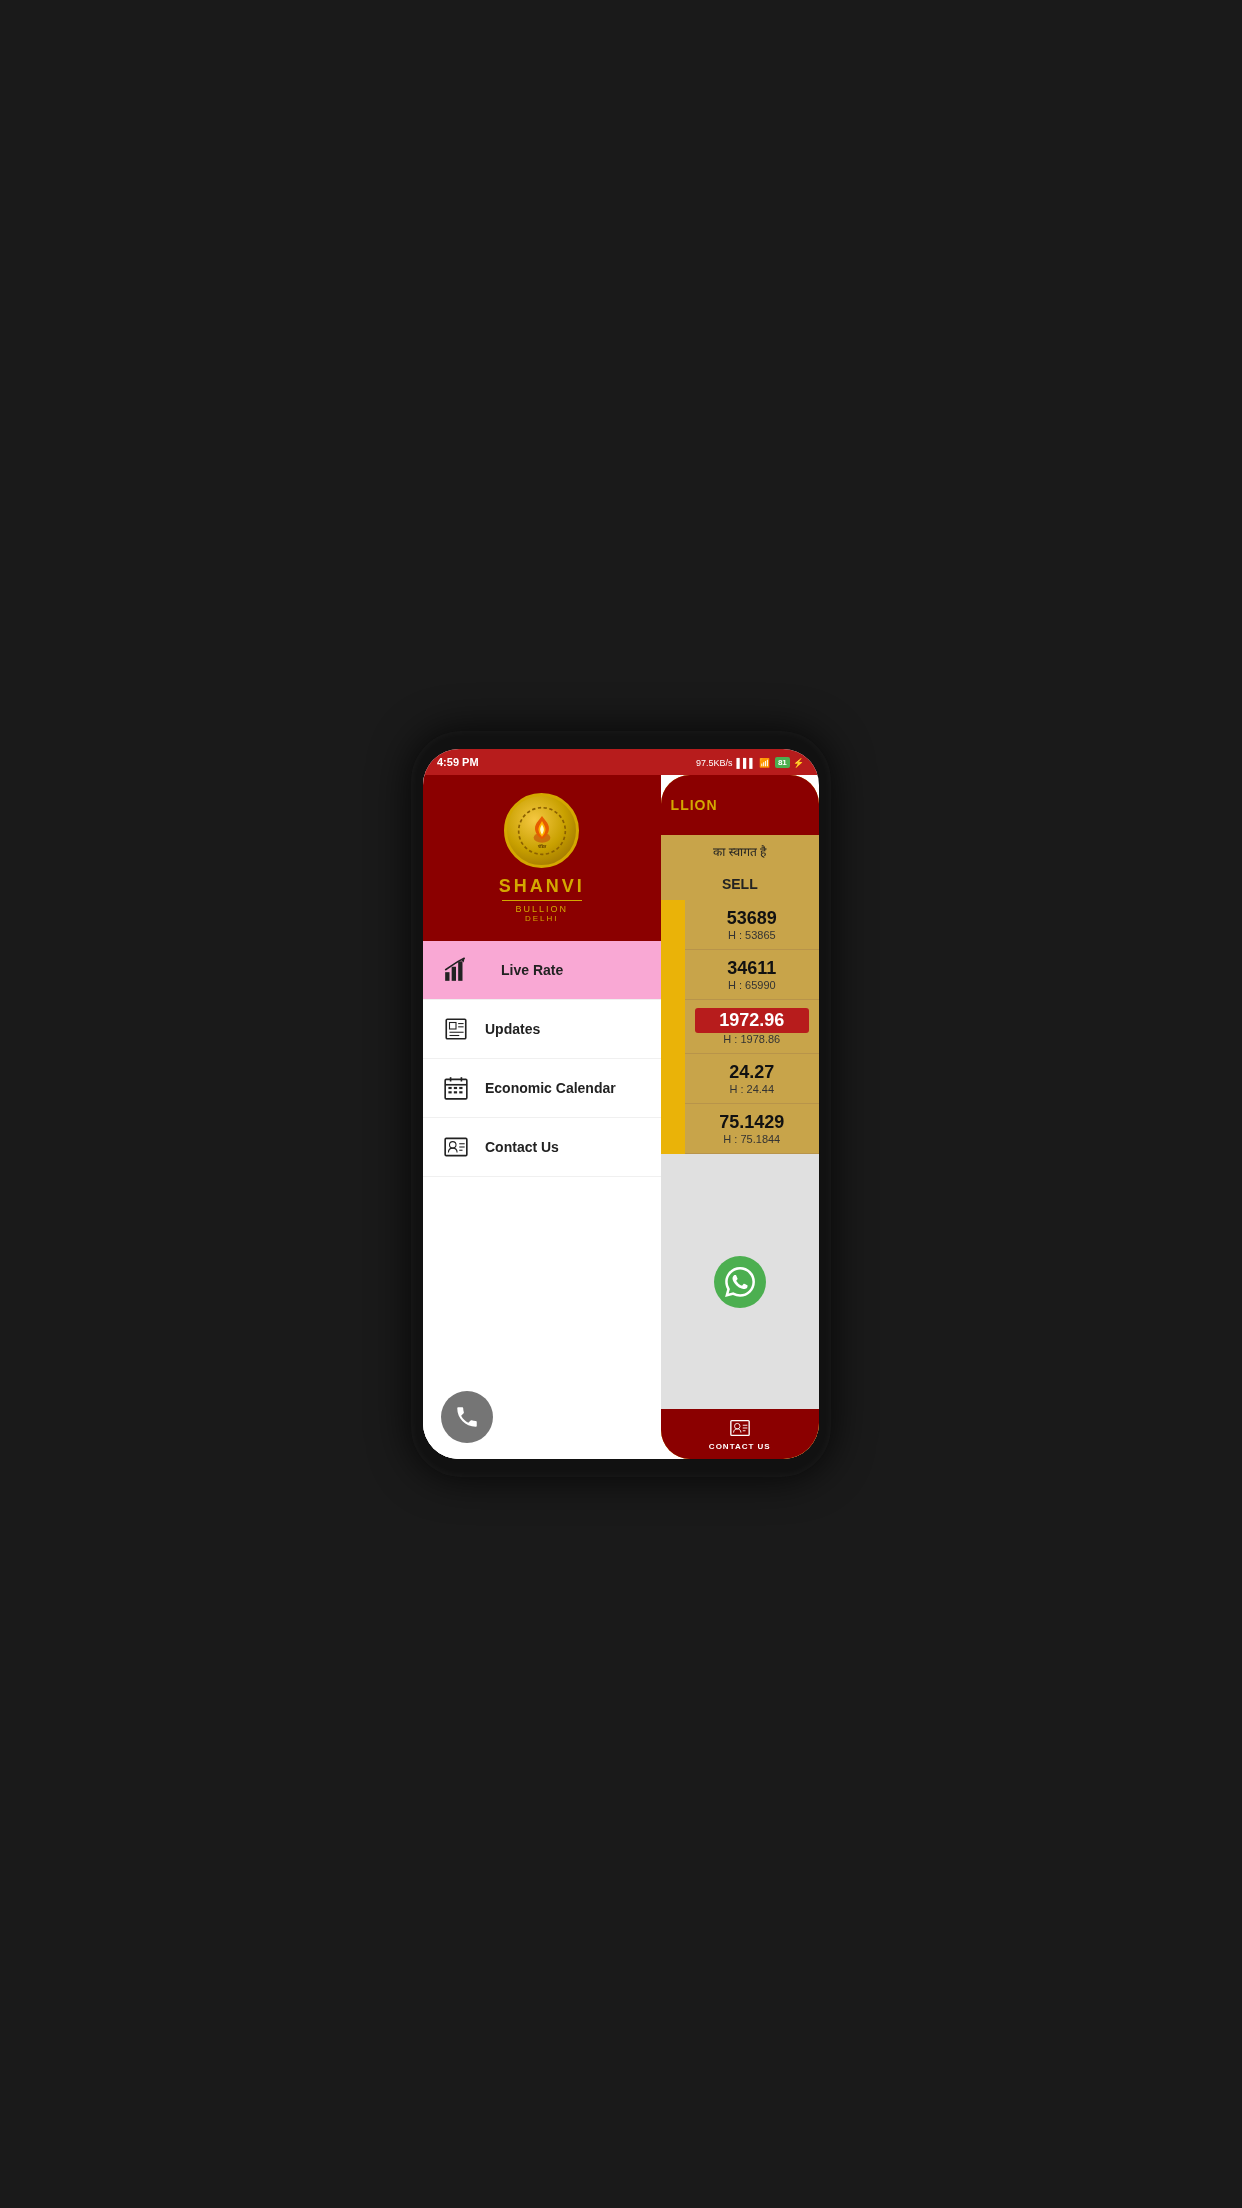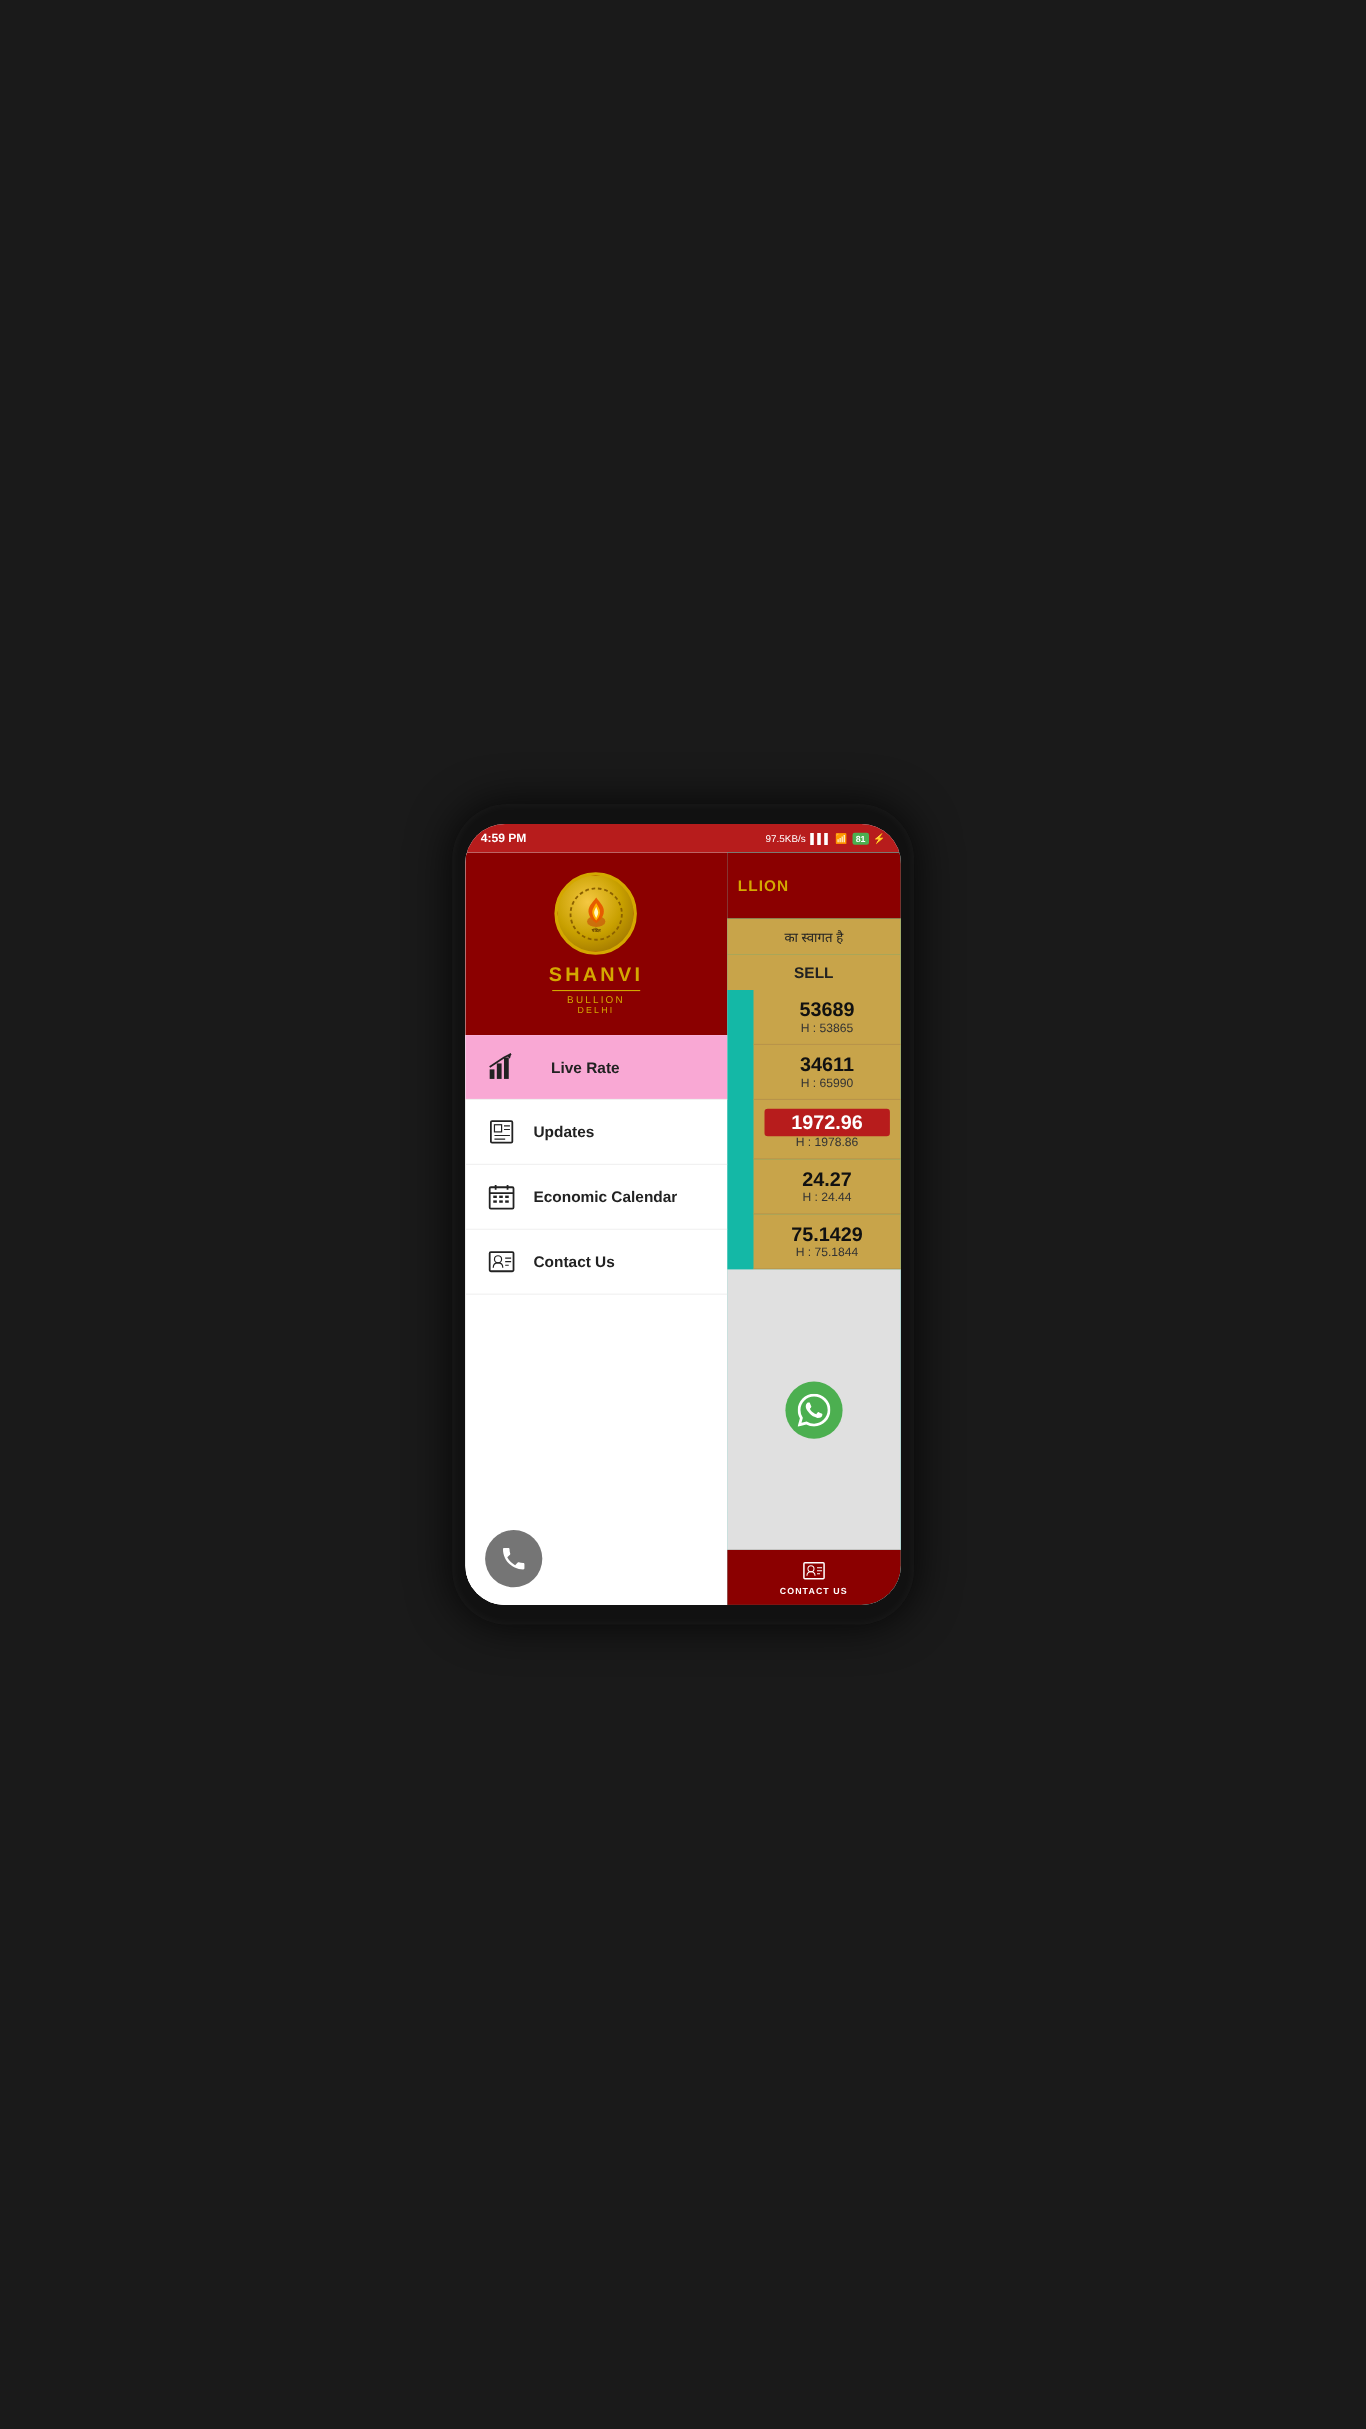--- a/index.html
+++ b/index.html
@@ -64,21 +64,21 @@
     }
 
     .status-time {
       color: #fff;
       font-size: 11px;
       font-weight: bold;
     }
 
     .status-right {
       display: flex;
-      align-items: center;
+      align-items: flex-end;
       gap: 4px;
       color: #fff;
       font-size: 9px;
     }
 
     .battery-icon {
       background: #4caf50;
       color: #fff;
       font-size: 8px;
       padding: 1px 3px;
@@ -229,24 +229,25 @@
 
     .fab-phone svg {
       width: 26px;
       height: 26px;
       fill: #fff;
     }
 
     
     .main-content {
       flex: 1;
-      background: #14b8a6;
+      background: #eab308;
       display: flex;
       flex-direction: column;
       overflow: hidden;
+      border-radius: 29px;
     }
 
     .main-header {
       background: #8B0000;
       padding: 12px 10px;
       color: #d4a800;
       font-size: 14px;
       font-weight: bold;
       letter-spacing: 1px;
       min-height: 60px;

